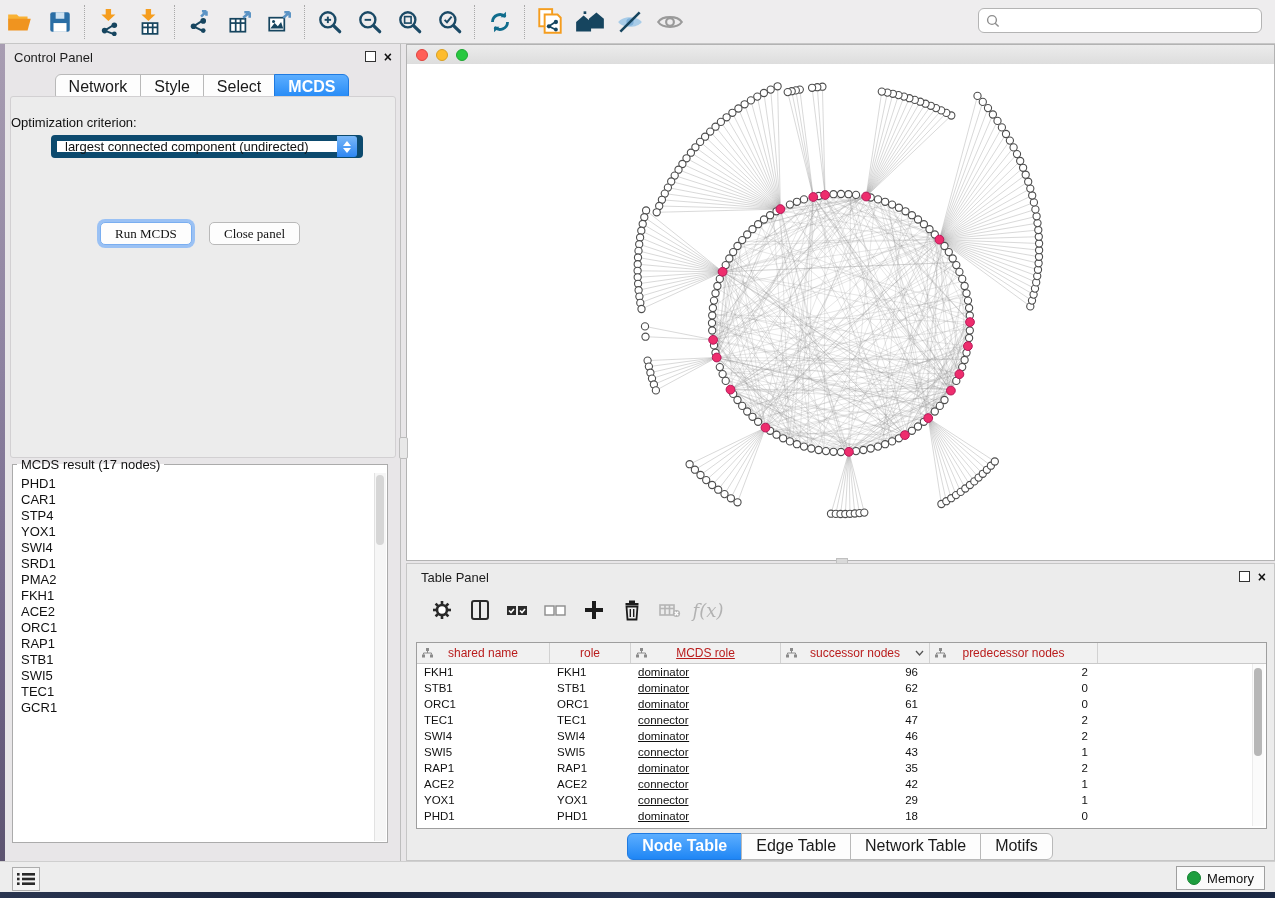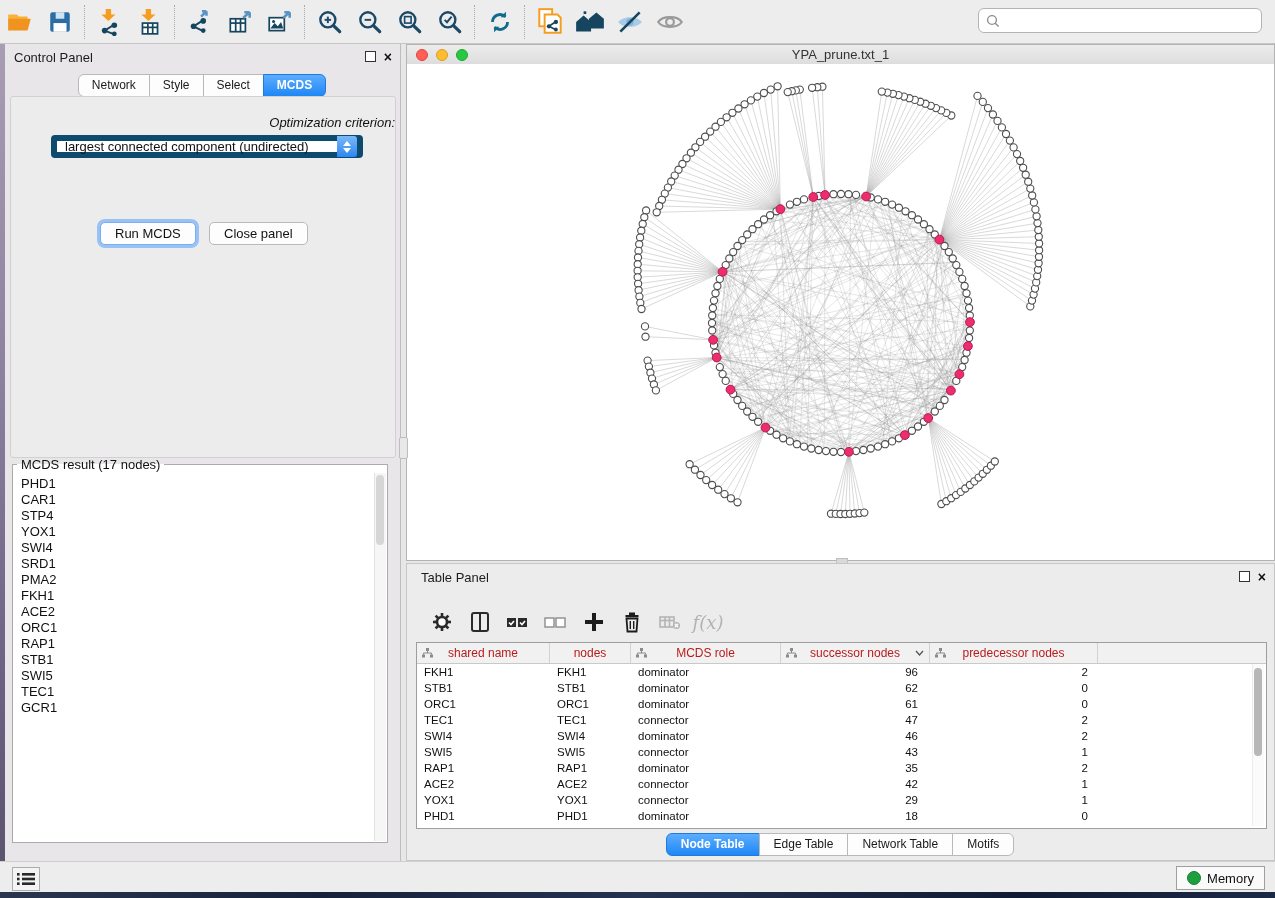--- a/index.html
+++ b/index.html
@@ -21,36 +21,36 @@
   
   .panel-title{font-size:13px;color:#1c1c1c;}
   .wm-btns{position:absolute;top:7px;right:8px;display:flex;gap:8px;align-items:center;}
   .wm-float{width:9px;height:9px;border:1.5px solid #333;background:#fff;}
   .wm-close{font-size:14px;font-weight:bold;line-height:10px;color:#111;}
   
   .control-panel{position:absolute;left:5px;top:44px;width:396px;height:817px;background:#e8e6e8;
     border-right:1px solid #bdbdbd;box-sizing:border-box;}
   .cp-title{position:absolute;left:9px;top:6px;}
   .cp-tabs{position:absolute;left:0;top:30px;width:100%;display:flex;justify-content:center;}
-  .tab{font-size:12px;padding:3px 13px 4px;background:#fdfdfd;border:1px solid #b9b9b9;margin-left:-1px;color:#1a1a1a;}
+  .tab{font-size:16px;padding:3px 13px 4px;background:#fdfdfd;border:1px solid #b9b9b9;margin-left:-1px;color:#1a1a1a;}
   .tab:first-child{border-radius:6px 0 0 6px;}
   .tab:last-child{border-radius:0 6px 6px 0;}
   .tab.sel{background:linear-gradient(#5caeff,#1f86f5);color:#fff;border-color:#1f7ae0;font-weight:bold;}
   .cp-content{position:absolute;left:5px;top:52px;width:386px;height:362px;background:#ececec;
     border:1px solid #d2d0d2;border-radius:3px;box-sizing:border-box;}
-  .opt-label{position:absolute;left:0;top:18px;width:100%;text-align:right;font-size:13px;color:#111;font-style:italic;}
+  .opt-label{position:absolute;left:0;top:18px;width:100%;text-align:left;font-size:13px;color:#111;}
   .combo{position:absolute;left:40px;top:38px;width:312px;height:23px;background:#fff;border:6px solid #0c4a6e;
     border-radius:4px;box-sizing:border-box;display:flex;align-items:center;}
   .combo-text{flex:1;font-size:13px;padding-left:8px;color:#111;white-space:nowrap;}
   .combo-step{width:20px;height:21px;border-radius:0 3px 3px 0;background:linear-gradient(#7ab8f8,#2d86f2);
     display:flex;flex-direction:column;align-items:center;justify-content:center;gap:2px;}
   .combo-step .up{width:0;height:0;border-left:4px solid transparent;border-right:4px solid transparent;border-bottom:5px solid #fff;}
   .combo-step .dn{width:0;height:0;border-left:4px solid transparent;border-right:4px solid transparent;border-top:5px solid #fff;}
   .btn{position:absolute;height:23px;background:#fdfdfd;border:1px solid #b9b9b9;border-radius:5px;
-    font-size:13px;font-family:Liberation Sans, sans-serif;color:#111;padding:0 14px;}
+    font-size:13px;font-family:Liberation Serif, serif;color:#111;padding:0 14px;}
   .btn.focus{box-shadow:0 0 0 3px rgba(100,165,250,.6);border-color:#7aaef0;}
   .mcds-box{position:absolute;left:7px;top:413px;width:374px;height:384px;border:1px solid #ababab;
     margin:0;padding:0;background:#fff;}
   .mcds-box legend{font-size:13px;color:#111;padding:0 4px;margin-left:4px;background:transparent;}
   .mcds-list{position:absolute;left:1px;top:1px;right:12px;bottom:1px;overflow:hidden;padding:3px 0 0 7px;}
   .mcds-item{font-size:13px;line-height:16px;color:#111;}
   .mcds-scroll{position:absolute;top:1px;right:1px;width:11px;bottom:1px;background:#f6f6f6;border-left:1px solid #e2e2e2;}
   .mcds-thumb{position:absolute;top:2px;left:1px;width:8px;height:70px;background:#d6d6d6;border-radius:4px;}
   
   .net-window{position:absolute;left:406px;top:44px;width:869px;height:517px;background:#fff;
@@ -65,31 +65,31 @@
   .fan-edges line{stroke:#9a9a9a;stroke-opacity:.55;stroke-width:.7;}
   .ring-node{fill:#fff;stroke:#4d4d4d;stroke-width:1.1;}
   .dominator-node{fill:var(--dom-color,#ee2d6d);stroke:#b5185a;stroke-width:1;}
   .v-grip{position:absolute;left:399px;top:437px;width:7px;height:20px;background:#e8e8e8;
     border:1px solid #bdbdbd;border-radius:2px;}
   .h-grip{position:absolute;left:836px;top:558px;width:10px;height:7px;background:#d9d9d9;border:1px solid #c0c0c0;}
   
   .table-panel{position:absolute;left:406px;top:563px;width:869px;height:298px;background:#ececec;
     border:1px solid #c6c6c6;box-sizing:border-box;}
   .tp-title{position:absolute;left:14px;top:6px;}
-  .tp-toolbar{position:absolute;left:8px;top:29px;height:46px;display:flex;align-items:flex-end;gap:4px;padding-left:10px;}
+  .tp-toolbar{position:absolute;left:8px;top:29px;height:46px;display:flex;align-items:flex-start;gap:4px;padding-left:10px;}
   .tp-icon{width:34px;height:34px;display:flex;align-items:center;justify-content:center;}
   .fx{font-family:"DejaVu Serif",serif;font-style:italic;font-size:18px;color:#b2b2b2;}
   .ntable{position:absolute;left:9px;top:78px;width:851px;height:187px;background:#fff;
     border:1px solid #9e9e9e;box-sizing:border-box;overflow:hidden;}
   .thead{display:flex;height:20px;border-bottom:1px solid #c9c9c9;background:#f1f1f1;}
   .th{position:relative;font-size:12px;color:#b91c1c;display:flex;align-items:center;justify-content:center;
     border-right:1px solid #d2d2d2;box-sizing:border-box;height:20px;}
   .th .tree{position:absolute;left:5px;top:5px;}
   .th .sort{position:absolute;right:5px;top:7px;}
-  .c0{width:133px;} .c1{width:81px;} .c2{width:150px;} .c3{width:149px;} .c4{width:168px;text-align:center;}
+  .c0{width:133px;} .c1{width:81px;} .c2{width:150px;text-decoration:underline;} .c3{width:149px;} .c4{width:168px;text-align:center;}
   .trow{display:flex;height:16px;align-items:center;}
   .tcell{font-size:11.5px;color:#111;box-sizing:border-box;overflow:hidden;white-space:nowrap;}
   .tcell.c0,.tcell.c1,.tcell.c2{padding-left:7px;text-align:left;}
   .tcell.c3{padding-right:12px;text-align:right;}
   .tcell.c4{padding-right:10px;text-align:right;}
   .t-scroll{position:absolute;top:21px;right:2px;width:11px;bottom:2px;background:#fbfbfb;border-left:1px solid #ececec;}
   .t-thumb{position:absolute;top:4px;left:1px;width:8px;height:88px;background:#b7b7b7;border-radius:4px;}
   .tp-tabs{position:absolute;left:0;top:269px;width:100%;display:flex;justify-content:center;}
   .tp-tabs .tab{padding:3px 14px 4px;}
   
@@ -306,21 +306,20 @@
     </fieldset>
   </div>
 
   <div class="net-window">
     <div class="net-titlebar">
       <div class="traffic">
         <div class="tl" style="background:#ff5f57;border:1px solid #e0443e;box-sizing:border-box;"></div>
         <div class="tl" style="background:#febc2e;border:1px solid #d9a022;box-sizing:border-box;"></div>
         <div class="tl" style="background:#28c840;border:1px solid #1ea733;box-sizing:border-box;"></div>
       </div>
-      <div class="net-title">YPA_prune.txt_1</div>
     </div>
     <svg class="net-canvas" viewBox="0 0 867 496">
         <g class="edges">
           <line x1="373.4" y1="145.1" x2="547.3" y2="320.6"></line>
           <line x1="373.4" y1="145.1" x2="402.5" y2="133.9"></line>
           <line x1="373.4" y1="145.1" x2="465.6" y2="133.9"></line>
           <line x1="373.4" y1="145.1" x2="417.3" y2="386.9"></line>
           <line x1="373.4" y1="145.1" x2="307.7" y2="285.3"></line>
           <line x1="373.4" y1="145.1" x2="372.3" y2="145.7"></line>
           <line x1="373.4" y1="145.1" x2="435.7" y2="388.0"></line>
@@ -1122,21 +1121,21 @@
         <div class="th c0">
           <svg class="tree" width="11" height="10" viewBox="0 0 11 10">
               <rect x="4" y="0" width="3" height="3" fill="#8a8a8a"></rect>
               <rect x="0" y="6.5" width="3" height="3" fill="#8a8a8a"></rect>
               <rect x="8" y="6.5" width="3" height="3" fill="#8a8a8a"></rect>
               <path d="M5.5 3v2M1.5 6.5V5h8v1.5" stroke="#8a8a8a" fill="none"></path>
             </svg>
           <span>shared name</span>
         </div>
         <div class="th c1">
-            <span>nodes</span>
+            <span>role</span>
           </div>
         <div class="th c2">
           <svg class="tree" width="11" height="10" viewBox="0 0 11 10">
               <rect x="4" y="0" width="3" height="3" fill="#8a8a8a"></rect>
               <rect x="0" y="6.5" width="3" height="3" fill="#8a8a8a"></rect>
               <rect x="8" y="6.5" width="3" height="3" fill="#8a8a8a"></rect>
               <path d="M5.5 3v2M1.5 6.5V5h8v1.5" stroke="#8a8a8a" fill="none"></path>
             </svg>
           <span>MCDS role</span>
         </div>

